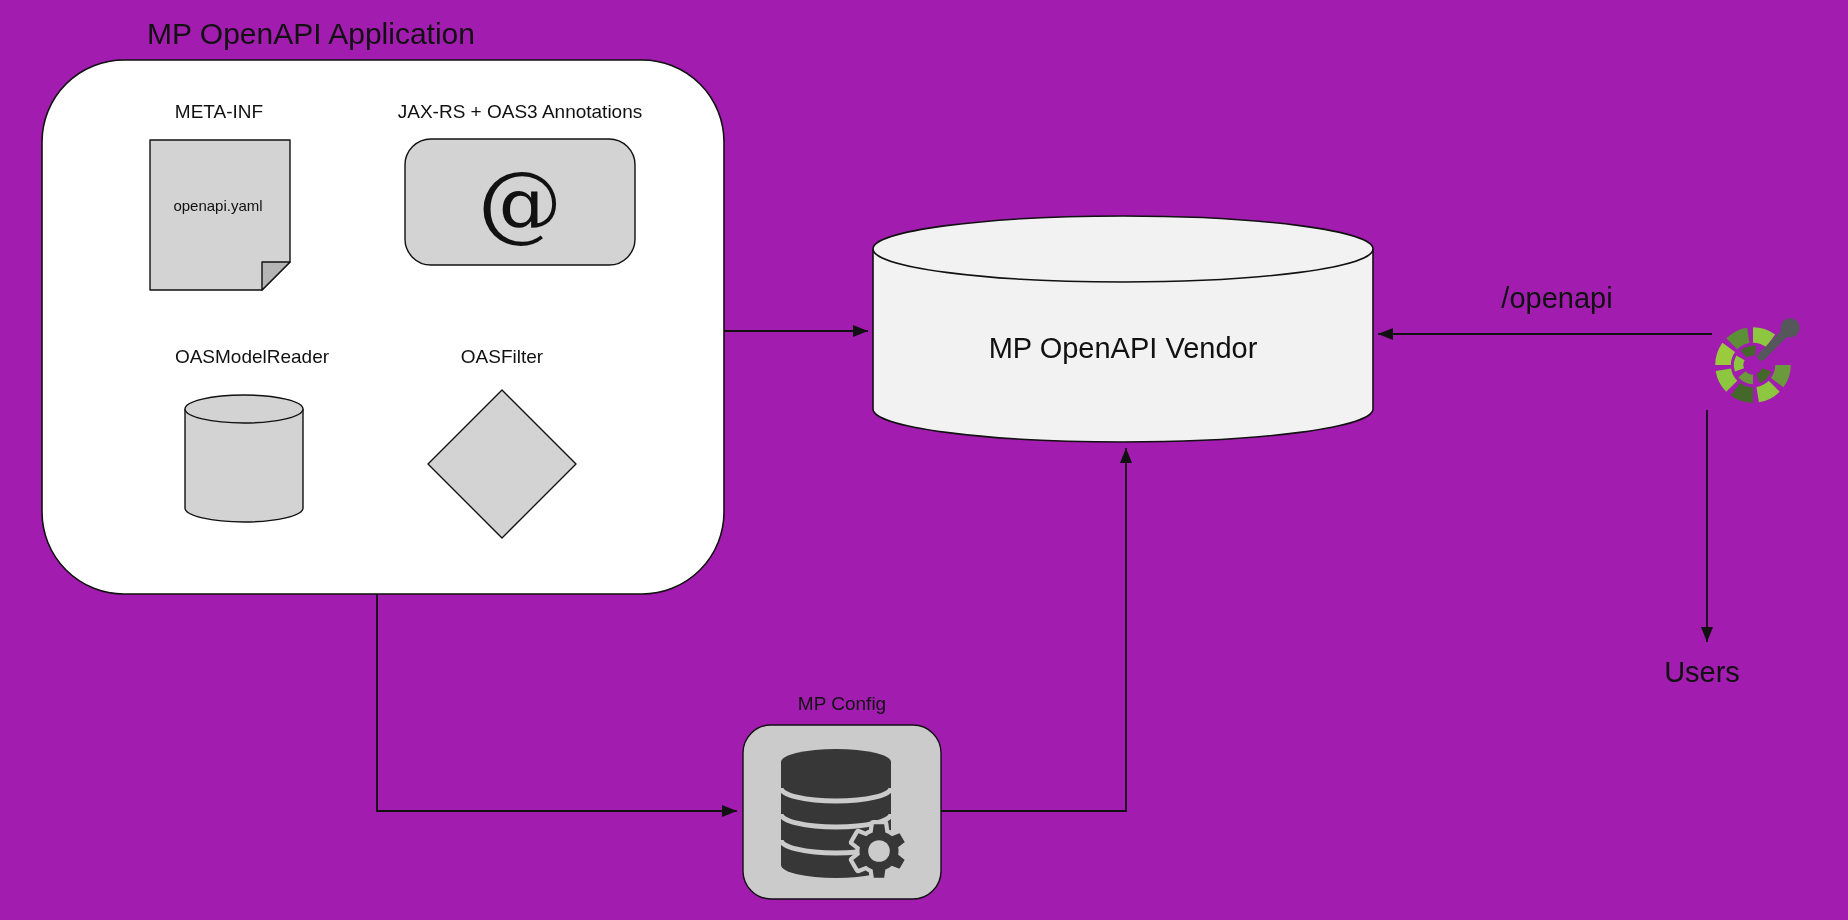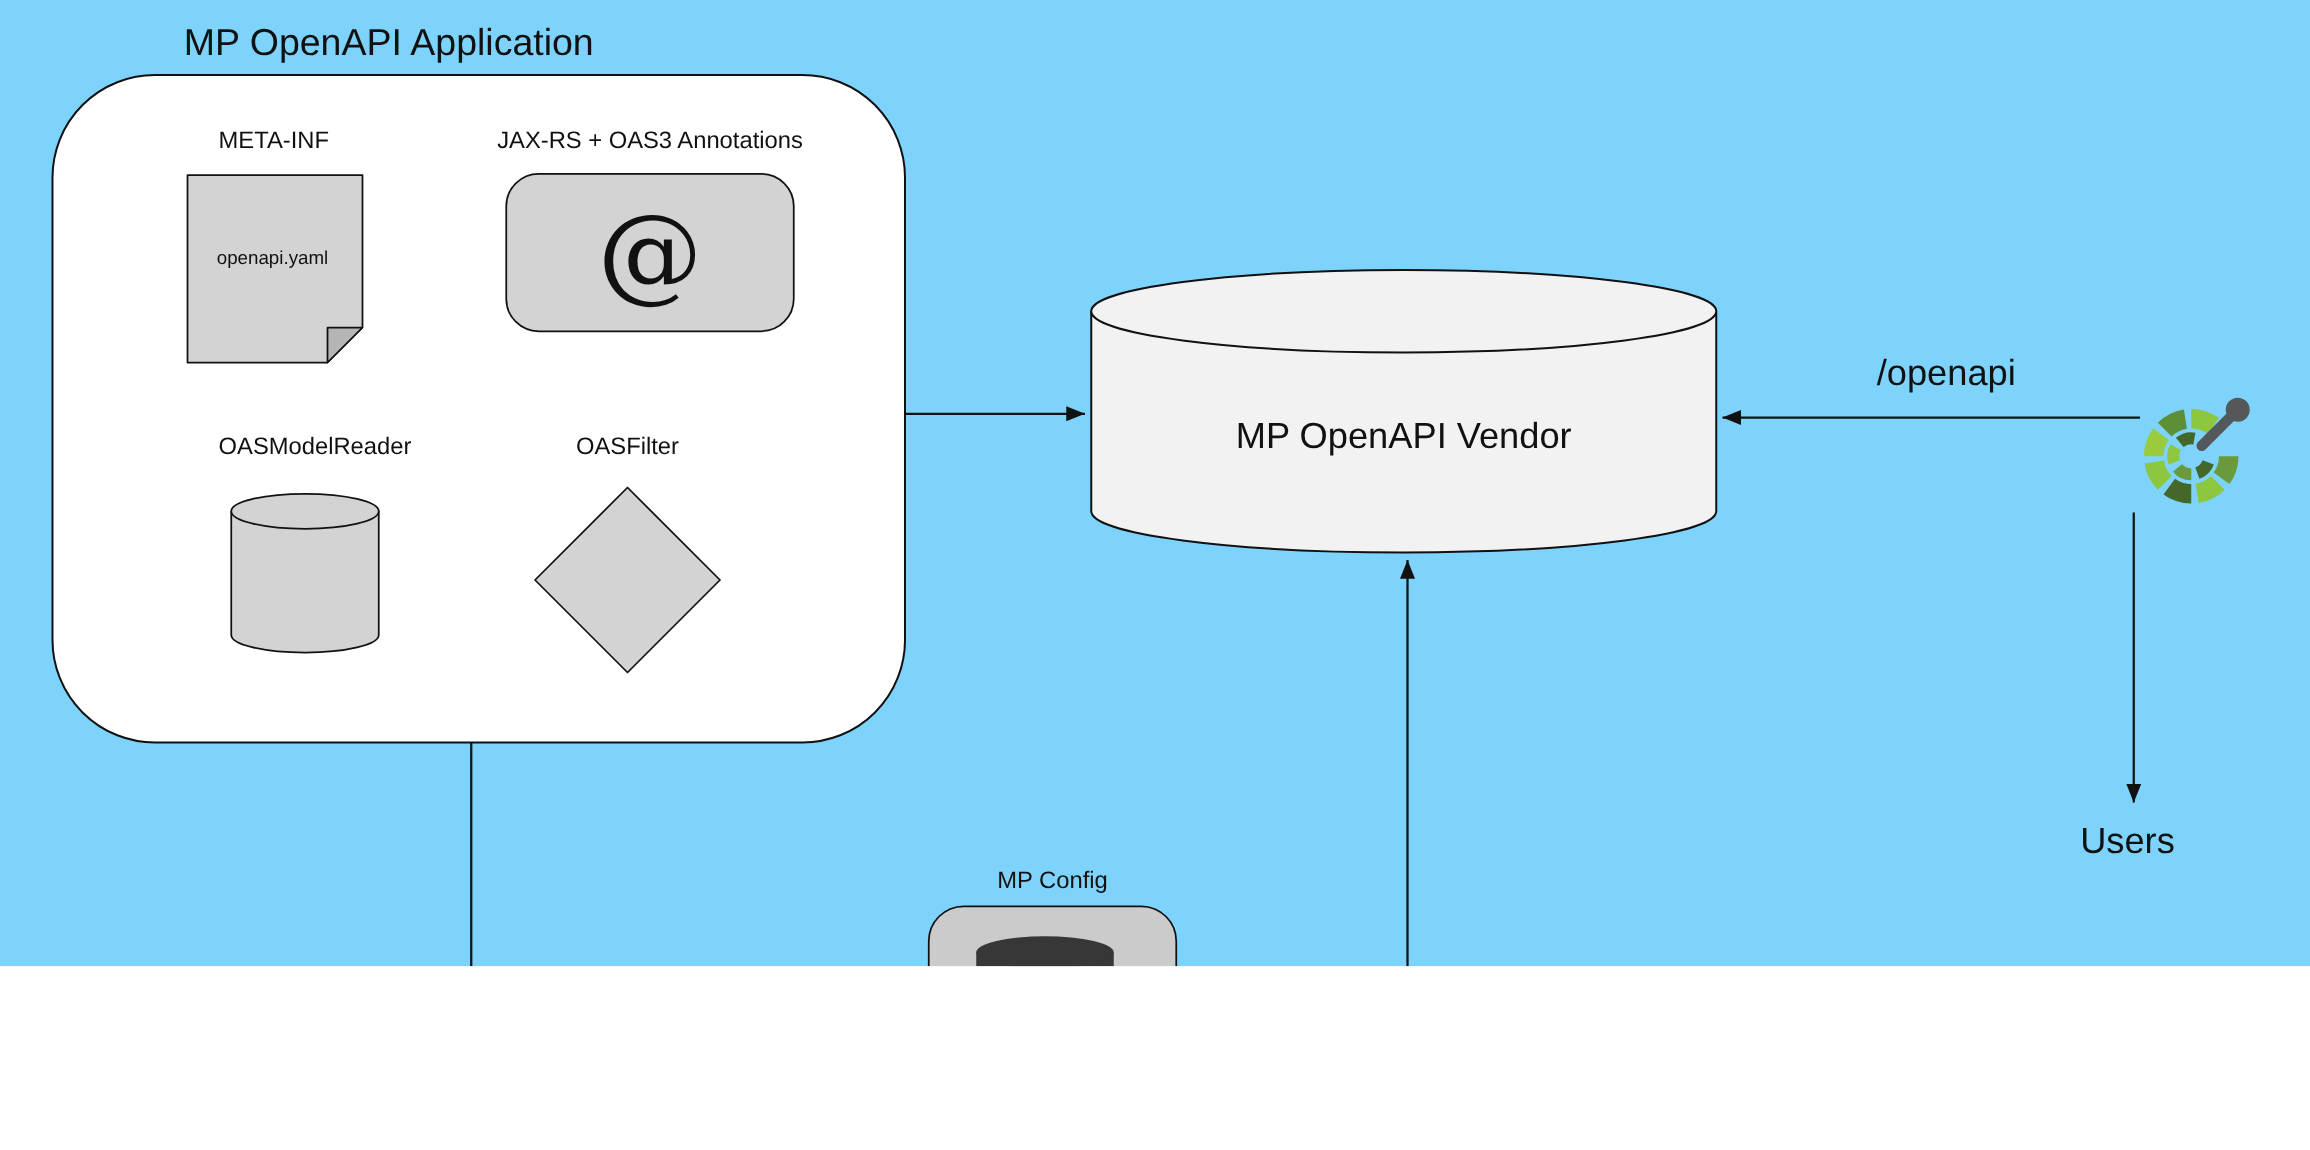--- a/index.html
+++ b/index.html
@@ -1,20 +1,20 @@
 <!DOCTYPE html>
 <html><head>
 <meta charset="utf-8">
 <style>
   html, body { margin: 0; padding: 0; background: #ffffff; }
   .stage {
     position: relative;
     width: 1848px;
-    height: 773px;
-    background: #7dd3fc;
+    height: 920px;
+    background: #a21caf;
     overflow: hidden;
     font-family: "Liberation Sans", sans-serif;
   }
   svg text {
     font-family: "Liberation Sans", sans-serif;
     fill: #111111;
   }
   .lbl-title { font-size: 30px; }
   .lbl-lg    { font-size: 29px; }
   .lbl-sm    { font-size: 19px; }

